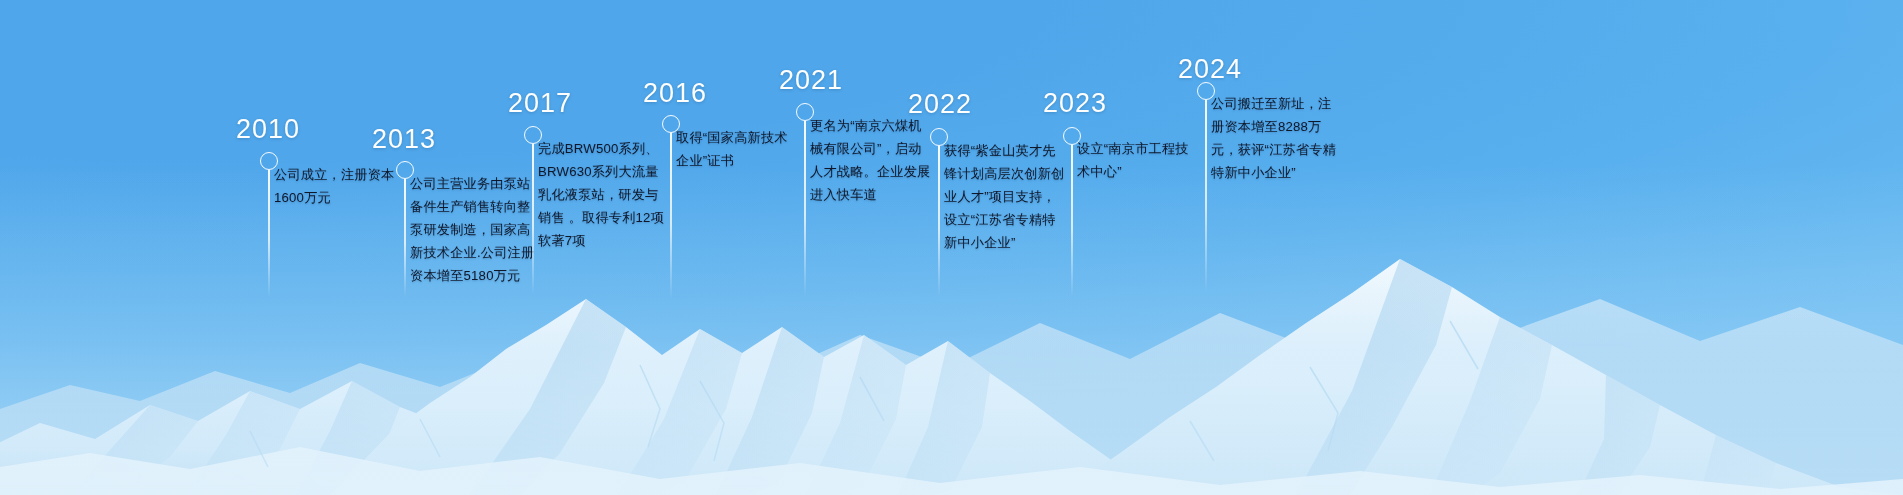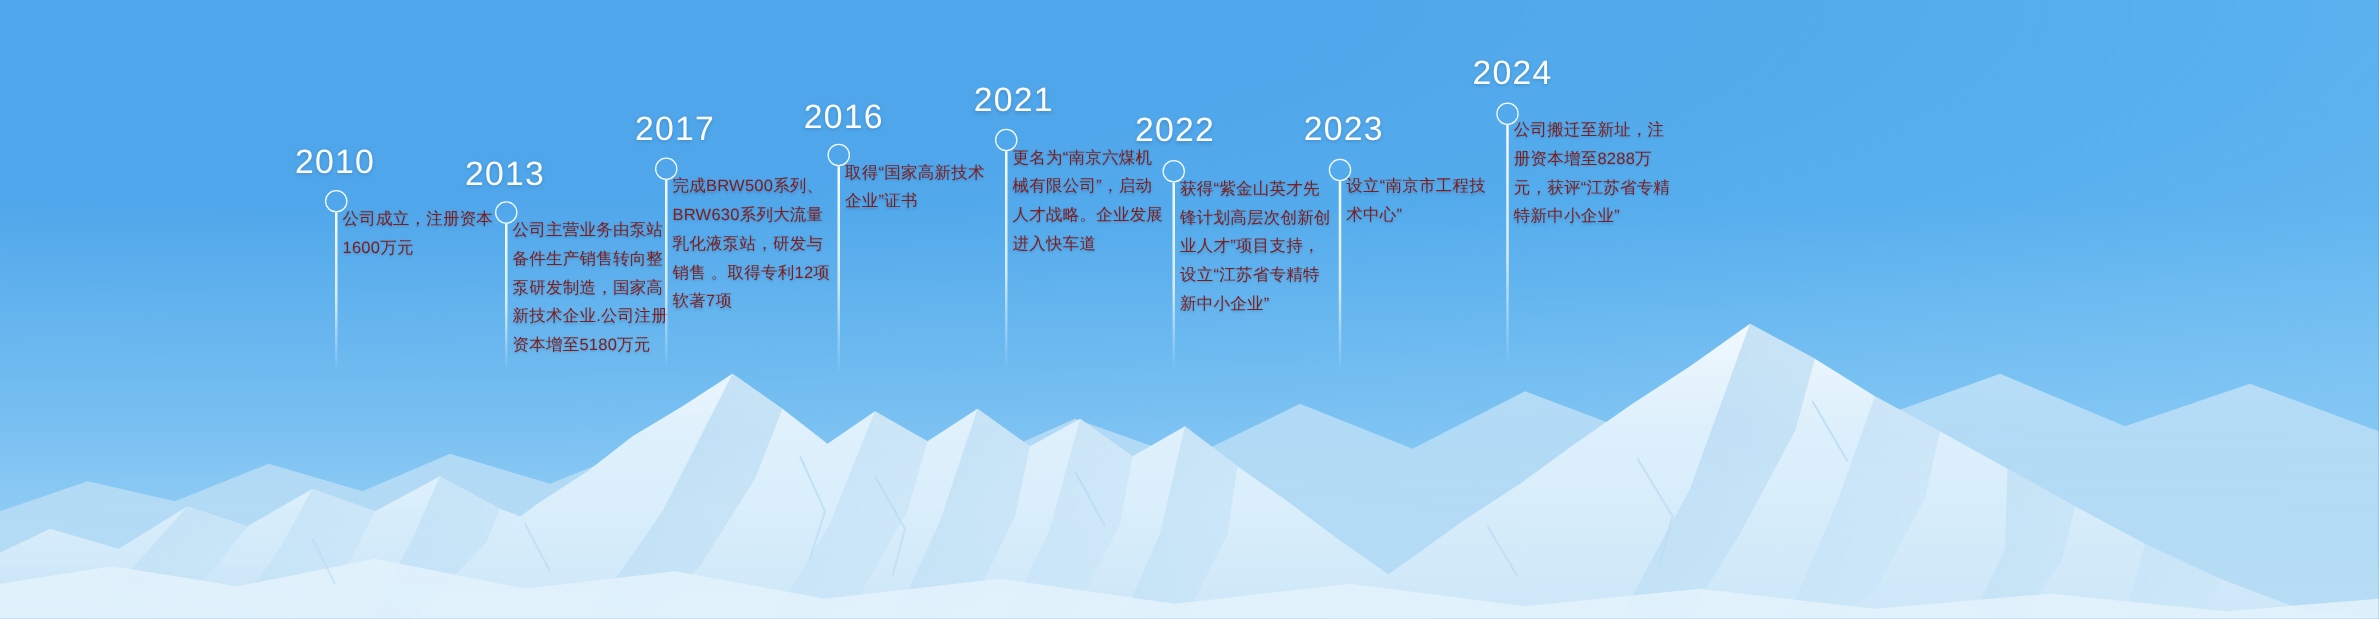--- a/index.html
+++ b/index.html
@@ -43,21 +43,21 @@
     background:transparent;
     box-sizing:border-box;
   }
   .stem{
     position:absolute;
     width:1.4px;
     background:linear-gradient(180deg,rgba(255,255,255,.95) 0%,rgba(255,255,255,.75) 55%,rgba(255,255,255,0) 100%);
   }
   .desc{
     position:absolute;
-    color:#7f1d1d;
+    color:#0f172a;
     font-size:13.2px;
     line-height:23px;
     letter-spacing:.2px;
     text-shadow:0 1px 2px rgba(20,70,120,.3);
   }
 </style>
 </head>
 <body>
 
 <div id="stage">
@@ -166,20 +166,20 @@
         <div class="dot" style="left: 930px; top: 128px;"></div>
         <div class="desc" style="left: 944px; top: 139px; width: 124px;">获得“紫金山英才先锋计划高层次创新创业人才”项目支持，设立“江苏省专精特新中小企业”</div>
       </div>
       <div class="item">
         <div class="year" style="left: 1043px; top: 88px;">2023</div>
         <div class="stem" style="left: 1071.3px; top: 145px; height: 152px;"></div>
         <div class="dot" style="left: 1063px; top: 127px;"></div>
         <div class="desc" style="left: 1077px; top: 137px; width: 120px;">设立“南京市工程技术中心”</div>
       </div>
       <div class="item">
-        <div class="year" style="left: 1178px; top: 43px;">2024</div>
+        <div class="year" style="left: 1178px; top: 54px;">2024</div>
         <div class="stem" style="left: 1205.3px; top: 100px; height: 192px;"></div>
         <div class="dot" style="left: 1197px; top: 82px;"></div>
         <div class="desc" style="left: 1211px; top: 92px; width: 128px;">公司搬迁至新址，注册资本增至8288万元，获评“江苏省专精特新中小企业”</div>
       </div>
     </div>
 
 </div>
 
 </body></html>

